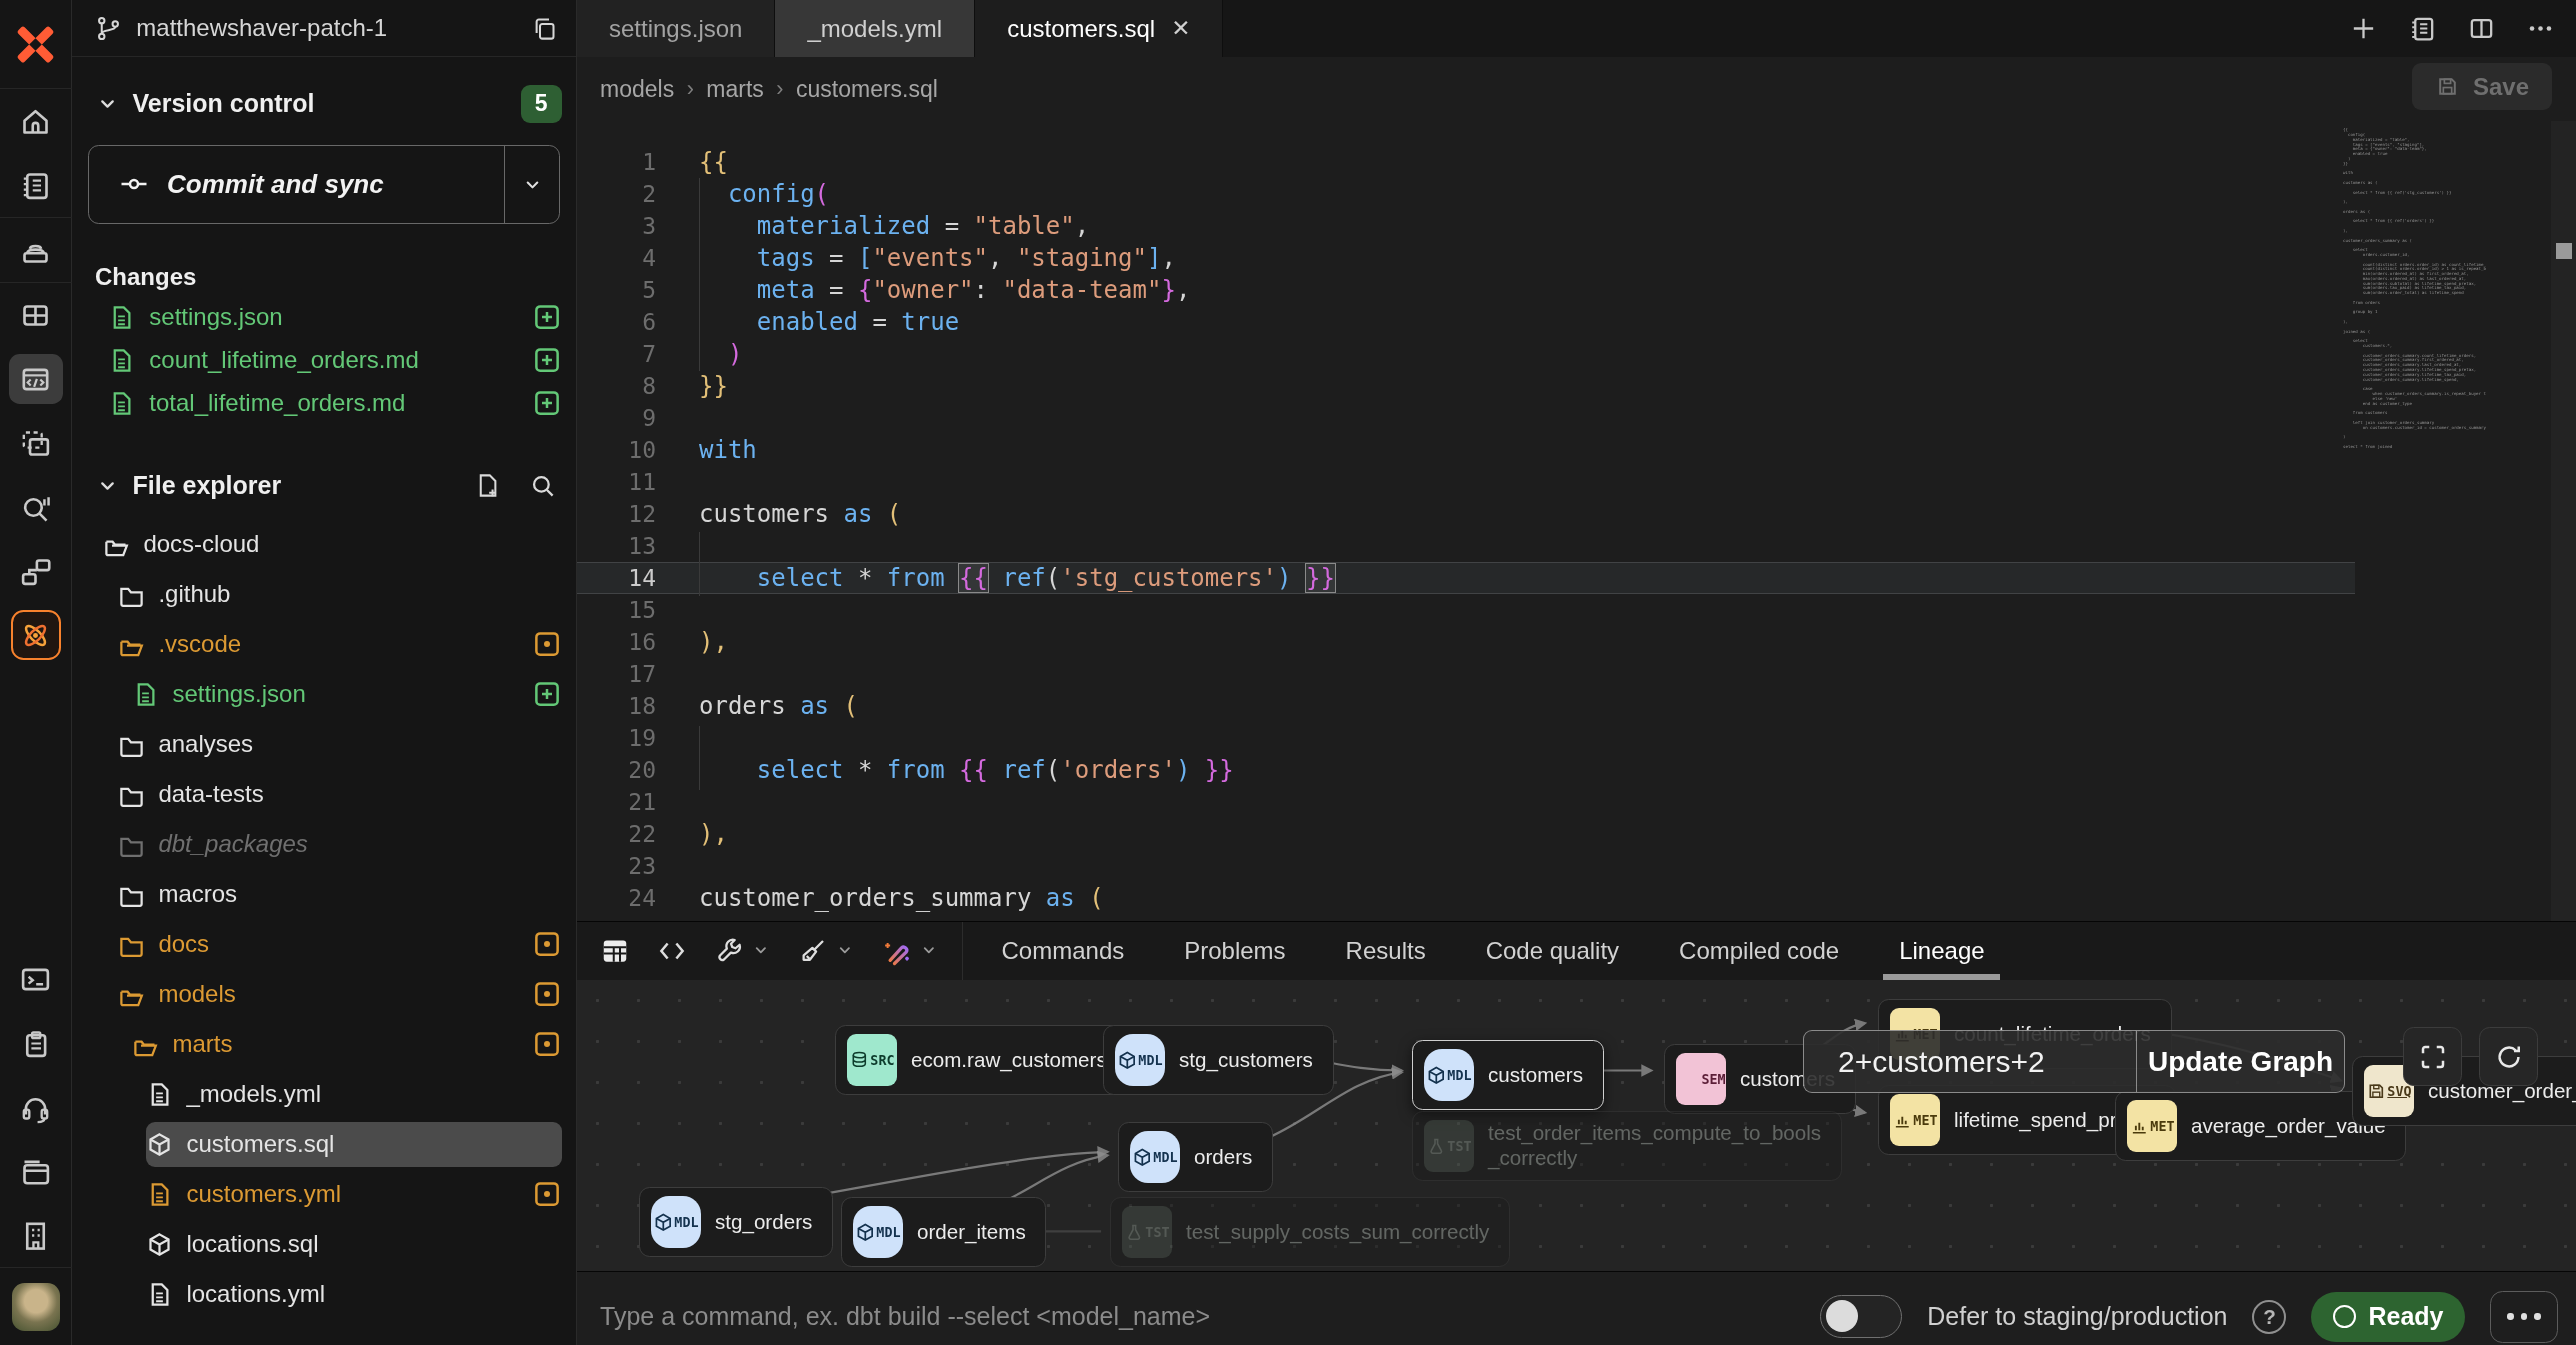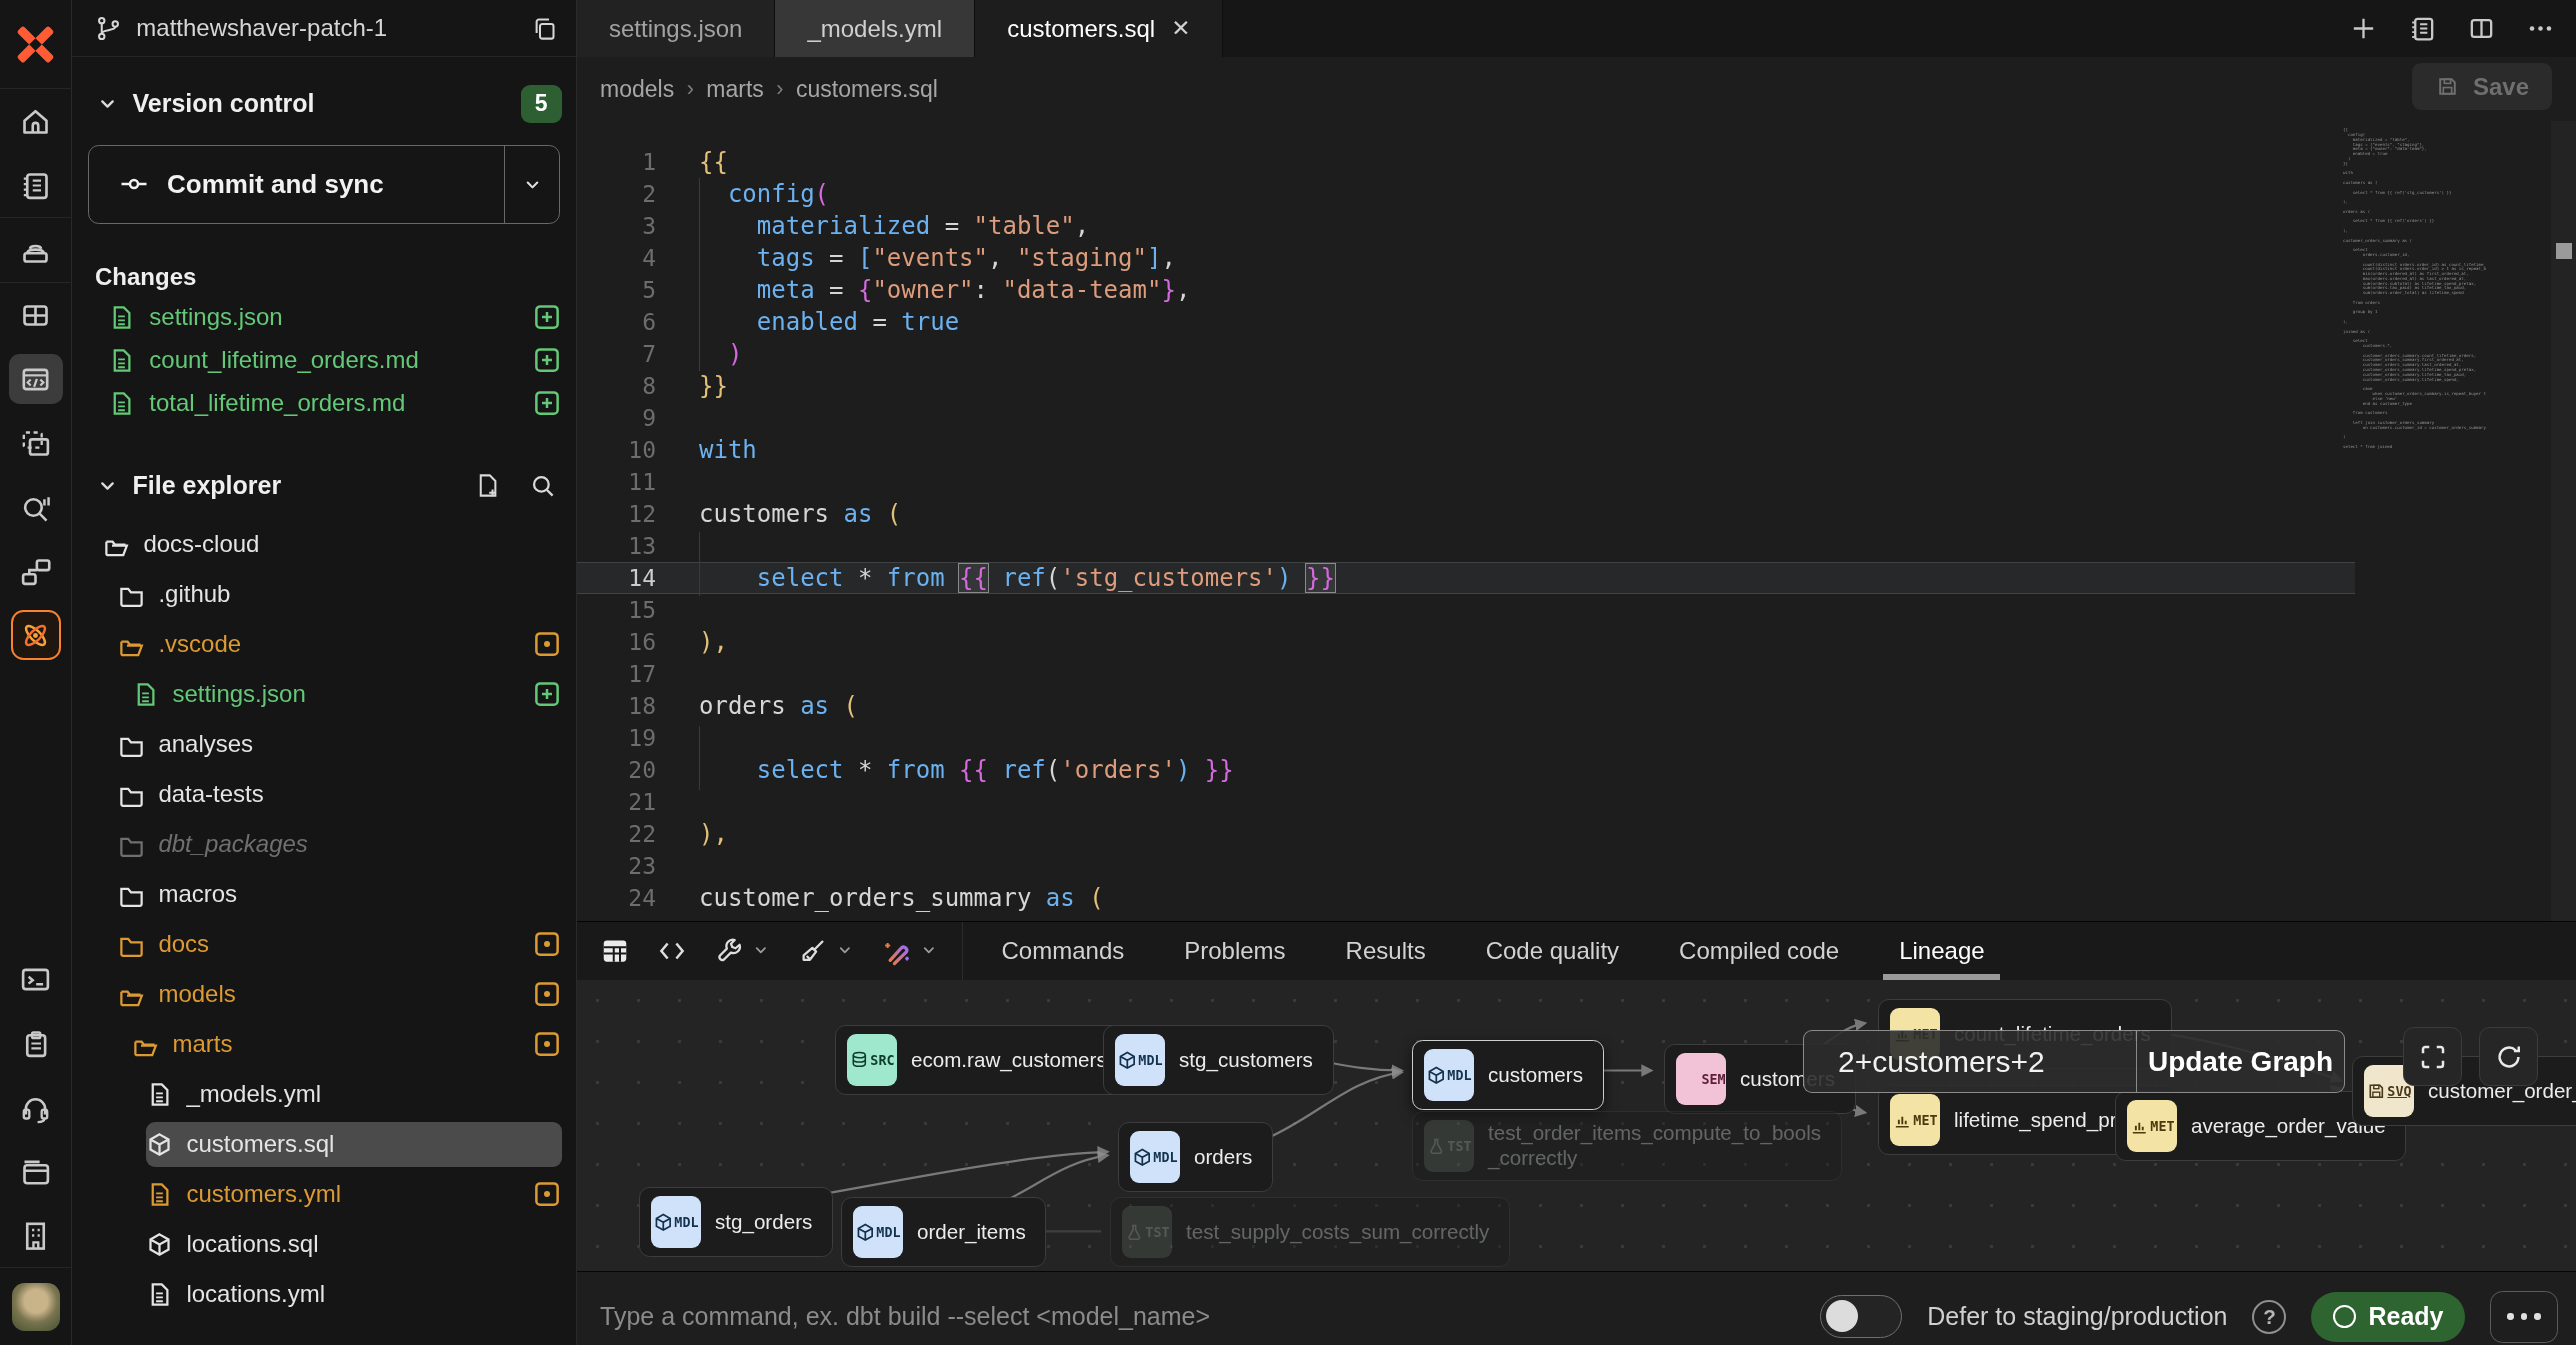--- a/index.html
+++ b/index.html
@@ -28,21 +28,21 @@
   .sidebar { width:505px; background:#151515; border-right:0.9px solid #2a2a2a; flex:none;
     color:#dcdcdc; position:relative; }
   .branch-row { height:57px; border-bottom:0.9px solid #262626; display:flex; align-items:center;
     padding:0 18px 0 23px; gap:14.3px; color:#d6d6d6; font-size:24px; }
   .branch-row .grow { flex:1; overflow:hidden; white-space:nowrap; }
   .sec-head { display:flex; align-items:center; gap:12.5px; padding:0 14.3px 0 23px; height:57px; }
   .sec-head .title { font-size:25px; font-weight:700; color:#efefef; flex:1; }
   .vc-badge { min-width:41px; height:38px; background:#2e5f33; border-radius:9px; color:#fff;
     font-size:23px; font-weight:700; display:flex; align-items:center; justify-content:center; padding:0 9px; }
   .commit-btn { margin:12.5px 16px 0 16px; height:79px; border:1.8px solid #686868; border-radius:10.7px;
-    display:flex; align-items:stretch; overflow:hidden; }
+    display:flex; align-items:stretch; overflow:hidden;font-style:italic; }
   .commit-main { flex:1; display:flex; align-items:center; gap:18px; padding-left:30px;
     font-size:26px; font-weight:600; color:#f2f2f2; }
   .commit-arrow { width:55px; border-left:1.8px solid #686868; display:flex; align-items:center; justify-content:center; color:#e0e0e0; }
   .changes-label { font-size:24px; font-weight:700; color:#efefef; padding:39px 0 5.4px 23px; }
   .chg-row { height:43px; display:flex; align-items:center; gap:14.3px; padding:0 14.3px 0 36px;
     color:#63c877; font-size:24px; }
   .chg-row .grow, .tree-row .grow { flex:1; }
   .badge-box { width:30px; height:30px; flex:none; }
   .fx-head { margin-top:32px; }
   .fx-head .hicon { color:#d9d9d9; margin-left:16px; }
@@ -109,21 +109,21 @@
     background-image:radial-gradient(circle,#3b3b3b 1.4px,transparent 1.5px); background-size:41px 41px; }
   .edges { position:absolute; inset:0; }
   .node { position:absolute; background:#1c1c1c; border:1.8px solid #3d3d3d; border-radius:10.7px;
     display:flex; align-items:center; gap:14.3px; padding:8px 19.7px 8px 10.7px; }
   .node.selected { border-color:#cfcfcf; box-shadow:0 4.5px 12.5px rgba(0,0,0,.55); }
   .node.faded { opacity:.42; }
   .chip { width:50px; height:52px; border-radius:9px; flex:none; display:flex; 
     align-items:center; justify-content:center; gap:0.9px; }
   .chip svg { width:20.6px; height:20.6px; }
   .chip .ct { font-size:13.4px; font-weight:700; font-family:"DejaVu Sans Mono",monospace; }
-  .chip.SRC { background:#9fe8cd; color:#0d3c2c; } .chip.MDL { background:#cfe2fa; color:#14324e; }
+  .chip.SRC { background:#9fe8cd; color:#0d3c2c; } .chip.MDL { background:#cfe2fa; color:#14324e;border-radius:18px; }
   .chip.SEM { background:#f2c3d6; color:#5c1f38;padding-left:24px; } .chip.MET { background:#f3e3a4; color:#4a3a0c; }
   .chip.SVQ { background:#efe6cc; color:#4a3a1a;text-decoration:underline; } .chip.TST { background:#4d584f; color:#97a399; }
   .nlabel { font-size:20.6px; color:#ececec; line-height:1.2; }
   .node.faded .nlabel { color:#b9c2ba; }
 
   .overlay { position:absolute; left:1226px; top:50px; width:542px; height:63px;
     background:rgba(44,44,44,.90); border:1.8px solid rgba(190,190,190,.65); border-radius:9px;
     display:flex; align-items:stretch; }
   .overlay .filter { flex:1; display:flex; align-items:center; padding-left:34px; font-size:30px; color:#f2f2f2; }
   .overlay .ubtn { width:208px; border-left:1.8px solid rgba(190,190,190,.65); display:flex;

